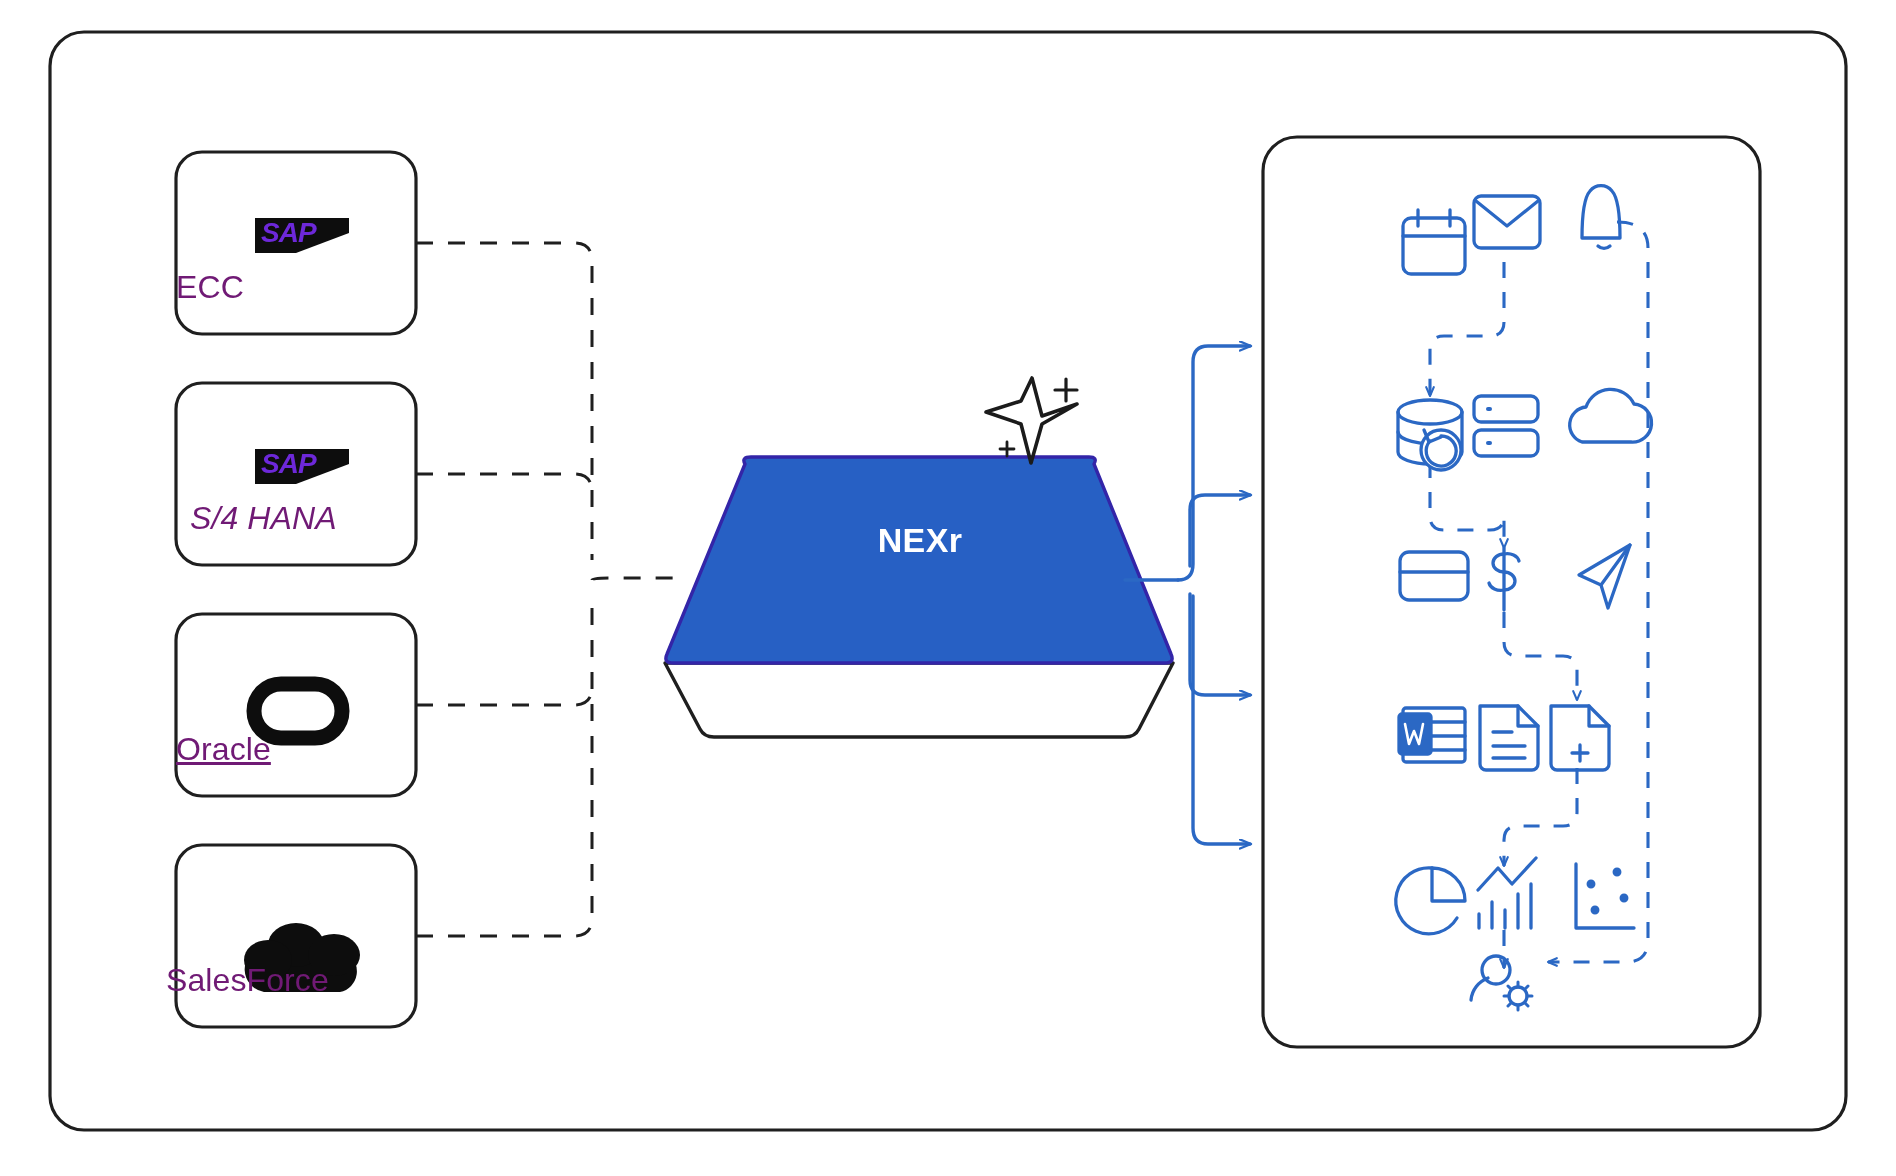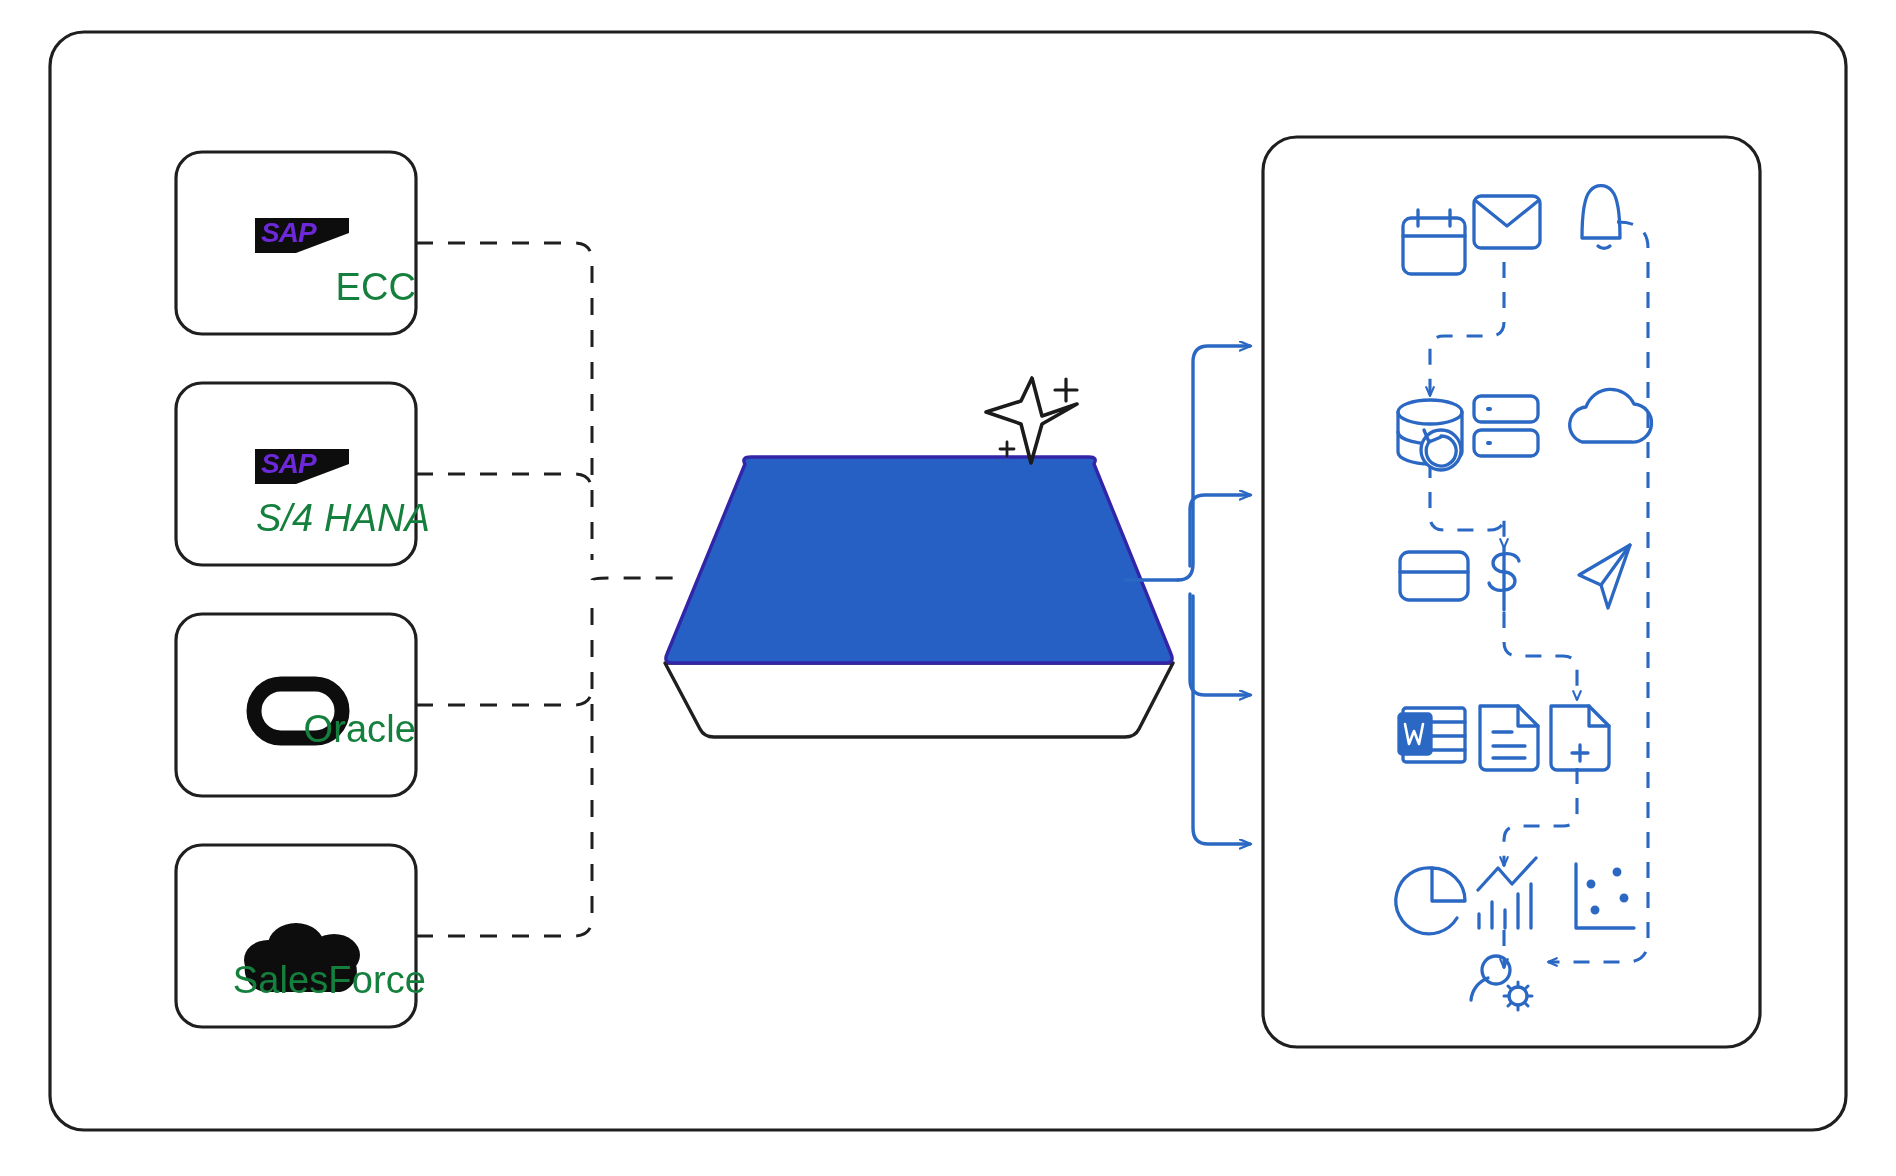--- a/index.html
+++ b/index.html
@@ -7,22 +7,22 @@
   body{
     width:1896px;height:1176px;overflow:hidden;
     font-family:"Liberation Sans","DejaVu Sans",sans-serif;
     -webkit-font-smoothing:antialiased;
   }
   #stage{position:relative;width:1896px;height:1176px;background:#fff;}
   #canvas{position:absolute;inset:0;width:1896px;height:1176px;}
 
   
   .lbl{
-    position:absolute;text-align:right;color:#15803d;
-    font-size:38px;line-height:34px;letter-spacing:.1px;white-space:nowrap;
+    position:absolute;text-align:left;color:#701a75;
+    font-size:32px;line-height:34px;letter-spacing:.1px;white-space:nowrap;
   }
   .trap-text{
     position:absolute;text-align:center;color:#ffffff;font-weight:bold;
     font-size:34px;line-height:43px;letter-spacing:.4px;
   }
   .sap-wrap{position:absolute;}
   .sap-txt{
     position:absolute;left:0;top:0;width:74px;height:34px;
     color:#6d28d9;font-weight:bold;font-style:italic;font-size:28px;
     line-height:33px;letter-spacing:-1px;text-align:left;padding-left:3px;
@@ -241,17 +241,18 @@
 
   <div class="sap-wrap" style="left:258px;top:216px;">
     <div class="sap-txt">SAP</div>
   </div>
   <div class="sap-wrap" style="left:258px;top:447px;">
     <div class="sap-txt">SAP</div>
   </div>
 
   <div class="lbl" style="left:176px;top:270px;width:240px;">ECC</div>
   <div class="lbl" style="left:190px;top:501px;width:240px;font-style:italic;">S/4 HANA</div>
-  <div class="lbl" style="left:176px;top:712px;width:240px;">Oracle</div>
+  <div class="lbl" style="left:176px;top:732px;width:240px;text-decoration:underline;">Oracle</div>
   <div class="lbl" style="left:166px;top:963px;width:260px;">SalesForce</div>
 
+  <div class="trap-text" style="left:745px;top:519px;width:350px;">NEXr</div>
 
 </div>
 
 </body></html>

